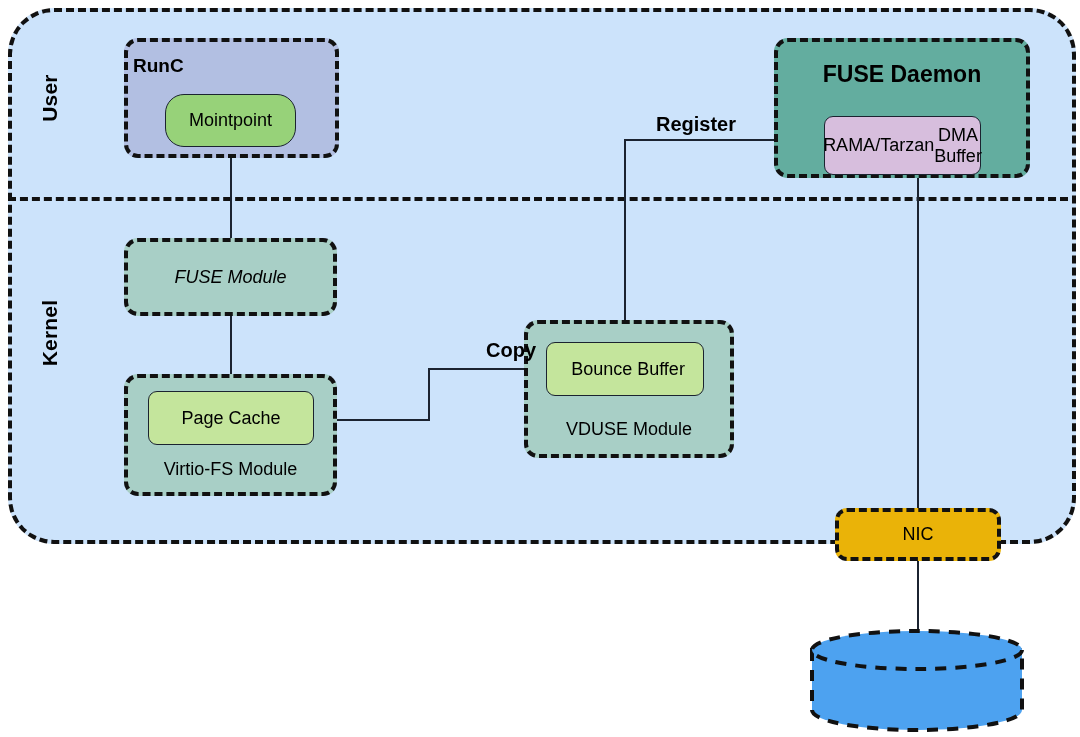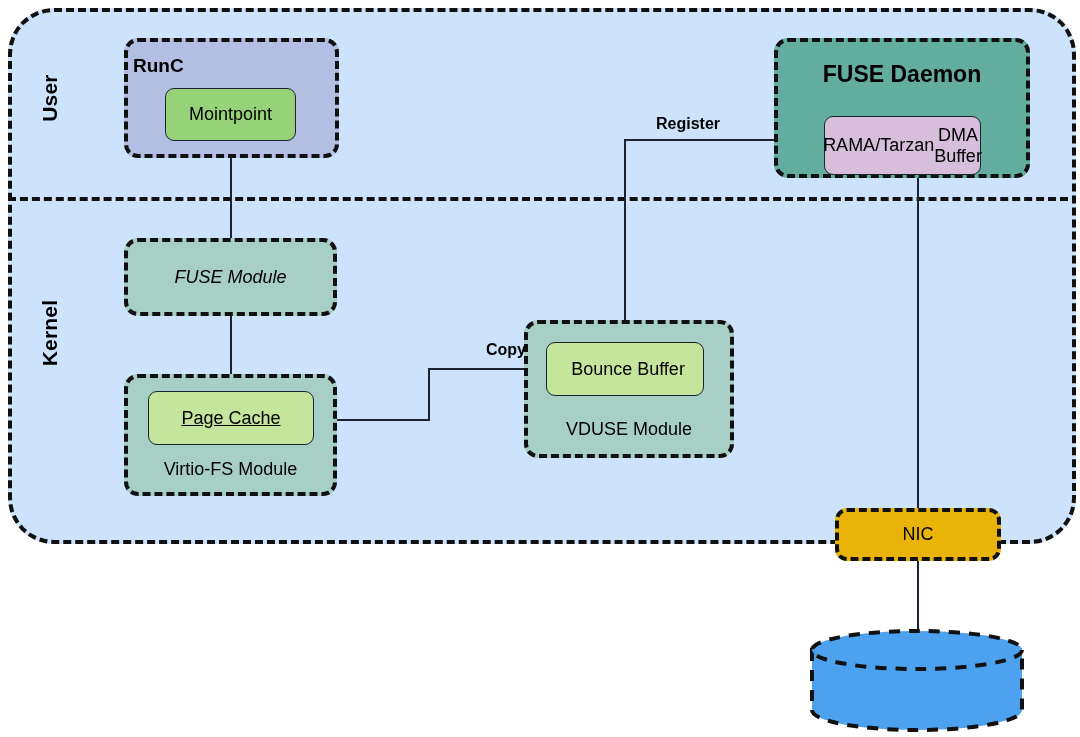--- a/index.html
+++ b/index.html
@@ -78,23 +78,23 @@
     left: 124px; top: 38px; width: 215px; height: 120px;
     background: #b2bfe2;
     border-radius: 14px;
   }
   #runc-title {
     left: 133px; top: 53px; width: 120px; height: 26px;
     font-weight: bold; font-size: 19px;
     justify-content: flex-start;
   }
   #mountpoint {
-    left: 165px; top: 88px; width: 131px; height: 53px;
+    left: 165px; top: 94px; width: 131px; height: 53px;
     background: #97d279;
-    border-radius: 9px;
+    border-radius: 19px;
     font-size: 18px;
   }
 
   #fuse-daemon-group {
     left: 774px; top: 38px; width: 256px; height: 140px;
     background: #63ad9f;
     border-radius: 14px;
   }
   #fuse-daemon-title {
     left: 774px; top: 60px; width: 256px; height: 28px;
@@ -122,21 +122,20 @@
     border-radius: 14px;
     align-items: flex-end;
     padding-bottom: 12px;
     font-size: 18px;
   }
   #page-cache {
     left: 148px; top: 391px; width: 166px; height: 54px;
     background: #c4e59c;
     border-radius: 9px;
     font-size: 18px;
-    text-decoration: underline;
   }
 
   #vduse-group {
     left: 524px; top: 320px; width: 210px; height: 138px;
     background: #a8cfc6;
     border-radius: 14px;
     align-items: flex-end;
     padding-bottom: 14px;
     font-size: 18px;
   }
@@ -161,21 +160,21 @@
   }
   #bytenas-label {
     left: 808px; top: 668px; width: 218px; height: 30px;
     font-size: 18px;
     color: #0d2338;
   }
 
   
   .edge-label {
     font-weight: bold;
-    font-size: 16px;
+    font-size: 20px;
     color: #000000;
     white-space: nowrap;
     display: flex;
     align-items: center;
   }
   #label-register { left: 656px; top: 112px; width: 120px; height: 24px; }
   #label-copy     { left: 447px; top: 338px; width: 80px;  height: 24px; margin-left: 39px; }
 
   
   #edges {

